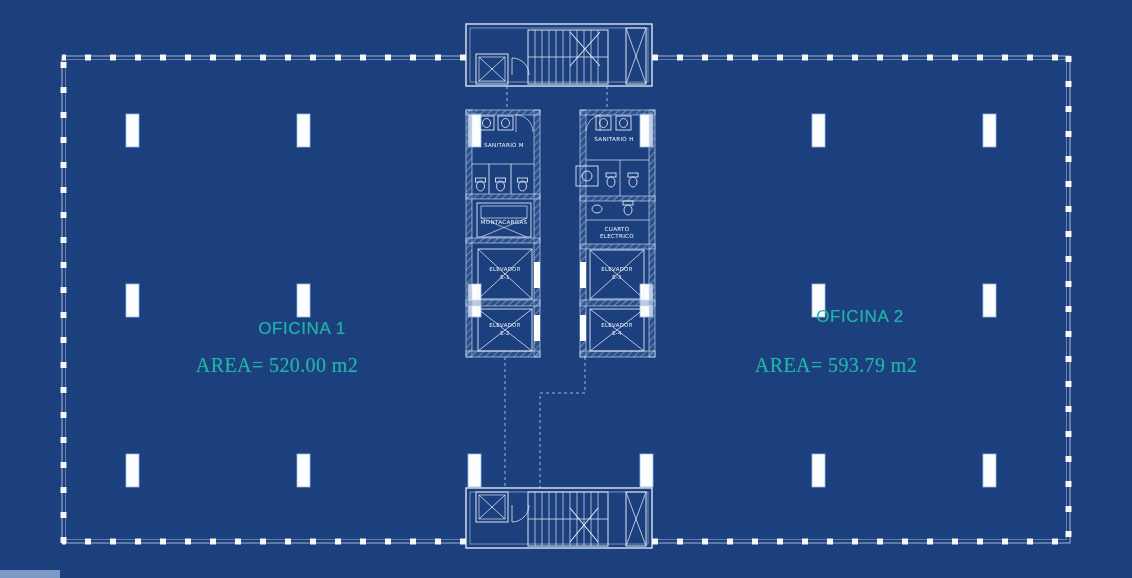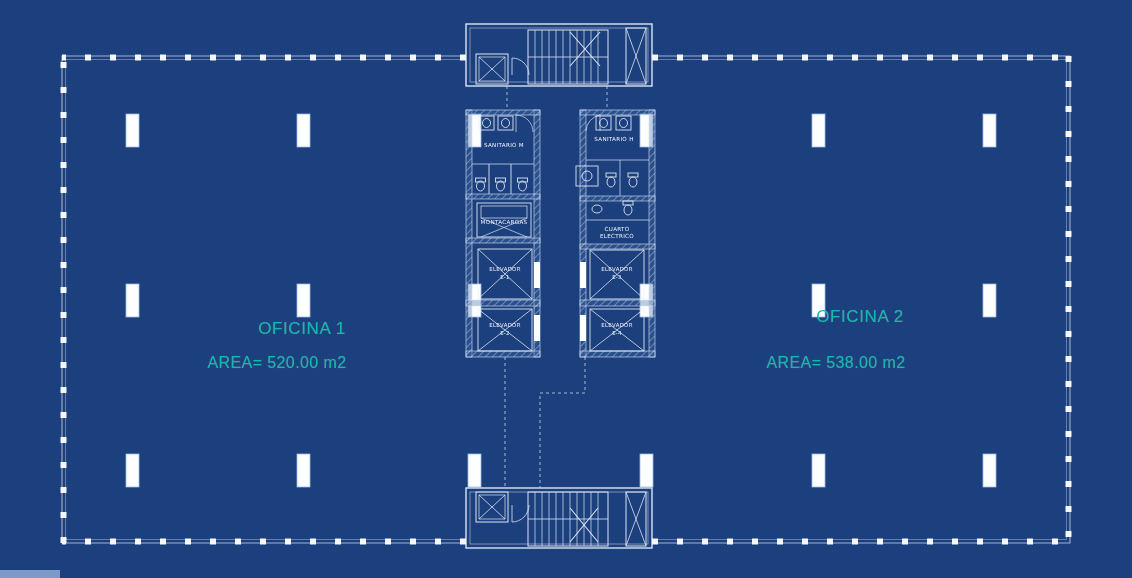--- a/index.html
+++ b/index.html
@@ -13,21 +13,21 @@
   #plan-svg{position:absolute;left:0;top:0;}
   .office-label{
     position:absolute;
     transform:translateX(-50%);
     color:#14b8a6;
     white-space:nowrap;
     text-shadow:0 0 1px rgba(255,255,255,.25);
     text-align:center;
   }
   .office-title{font-size:17px;letter-spacing:.6px;}
-  .office-area{font-size:16px;letter-spacing:.4px;}
+  .office-area{font-size:20px;letter-spacing:.4px;font-family:Liberation Serif, serif;}
   .strip{
     position:absolute;left:0;top:570px;width:60px;height:8px;
     background:#9db8dd;opacity:.75;
   }
   text{fill:#eef4fc;}
 </style>
 </head>
 <body>
 
 <div id="stage">
@@ -234,16 +234,16 @@
       <text x="617" y="279" font-size="5.4">E-3</text>
       <text x="617" y="327" font-size="5.4">ELEVADOR</text>
       <text x="617" y="335" font-size="5.4">E-4</text>
     </g>
   </svg>
 
   <div class="office-label office-title" style="left:302px; top:319px;">OFICINA 1</div>
   <div class="office-label office-area" style="left:277px; top:354px;">AREA= 520.00 m2</div>
 
   <div class="office-label office-title" style="left:860px; top:307px;">OFICINA 2</div>
-  <div class="office-label office-area" style="left:836px; top:354px;">AREA= 538.00 m2</div>
+  <div class="office-label office-area" style="left:836px; top:354px;">AREA= 593.79 m2</div>
 
   <div class="strip"></div>
 </div>
 
 </body></html>

